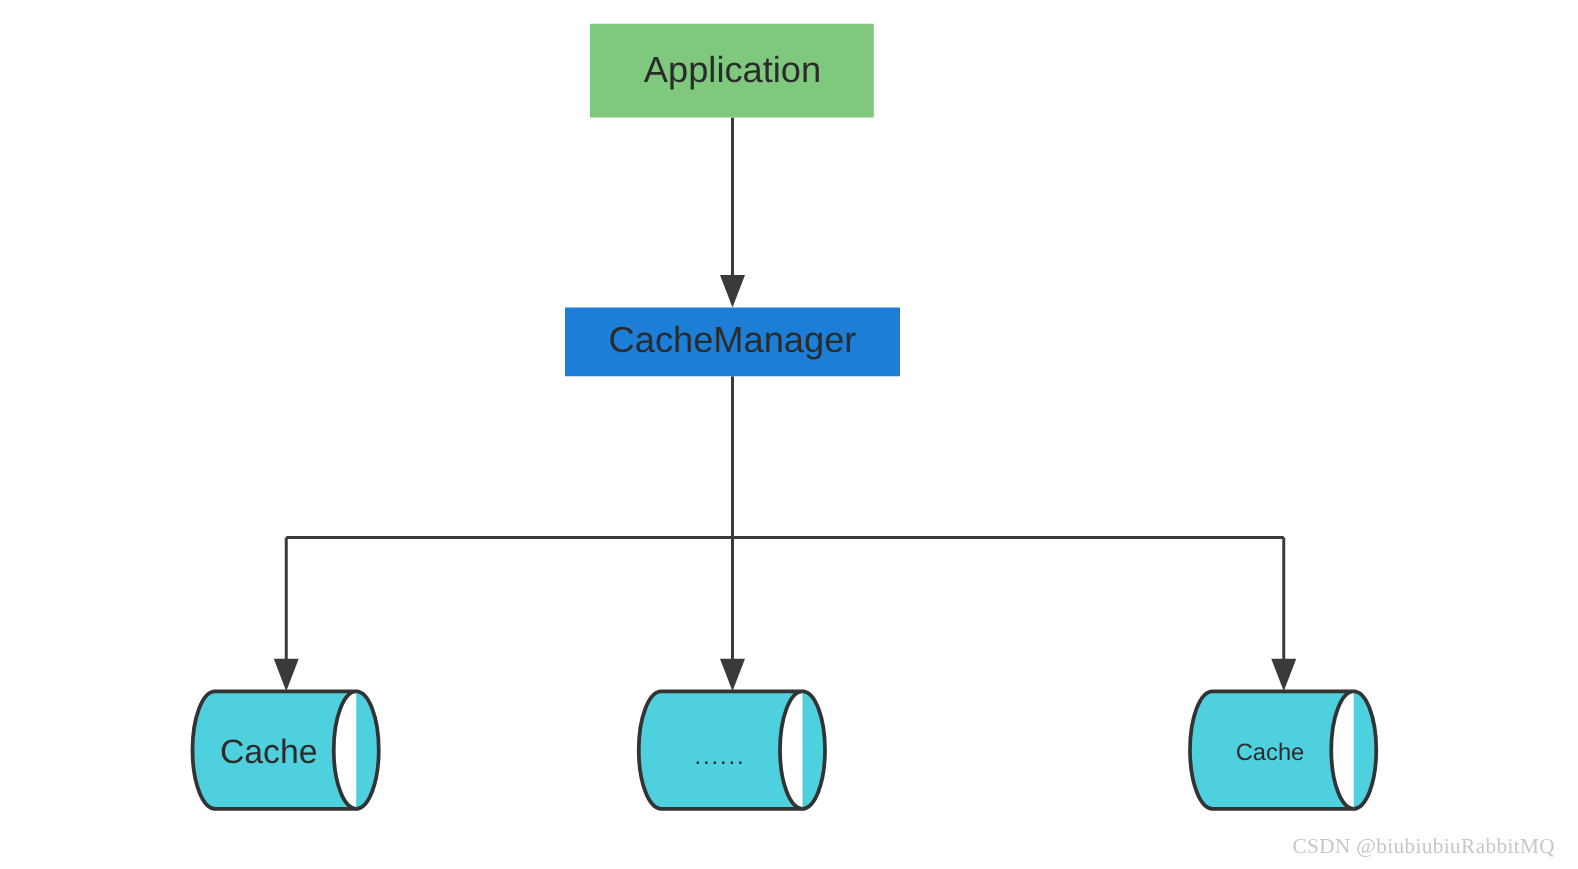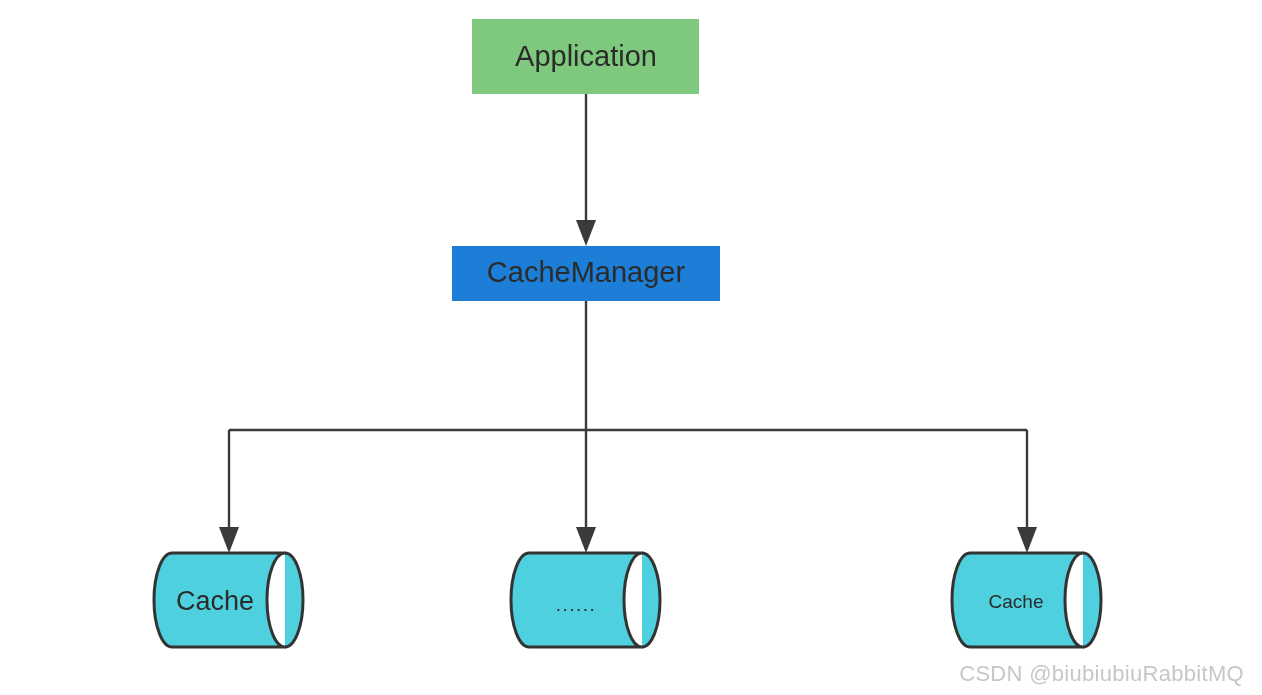--- a/index.html
+++ b/index.html
@@ -45,22 +45,22 @@
     font-size: 19px;
   }
   .label-ellipsis {
     font-size: 19px;
     letter-spacing: 1.5px;
   }
   .watermark {
     position: absolute;
     right: 18px;
     bottom: 8px;
-    font-family: Liberation Sans, sans-serif;
-    font-size: 22px;
+    font-family: Liberation Serif, serif;
+    font-size: 17px;
     color: #c7c7c7;
     letter-spacing: 0.3px;
     white-space: nowrap;
     user-select: none;
   }
   .edge-line {
     stroke: #3a3a3a;
     stroke-width: 2.4;
     fill: none;
   }

